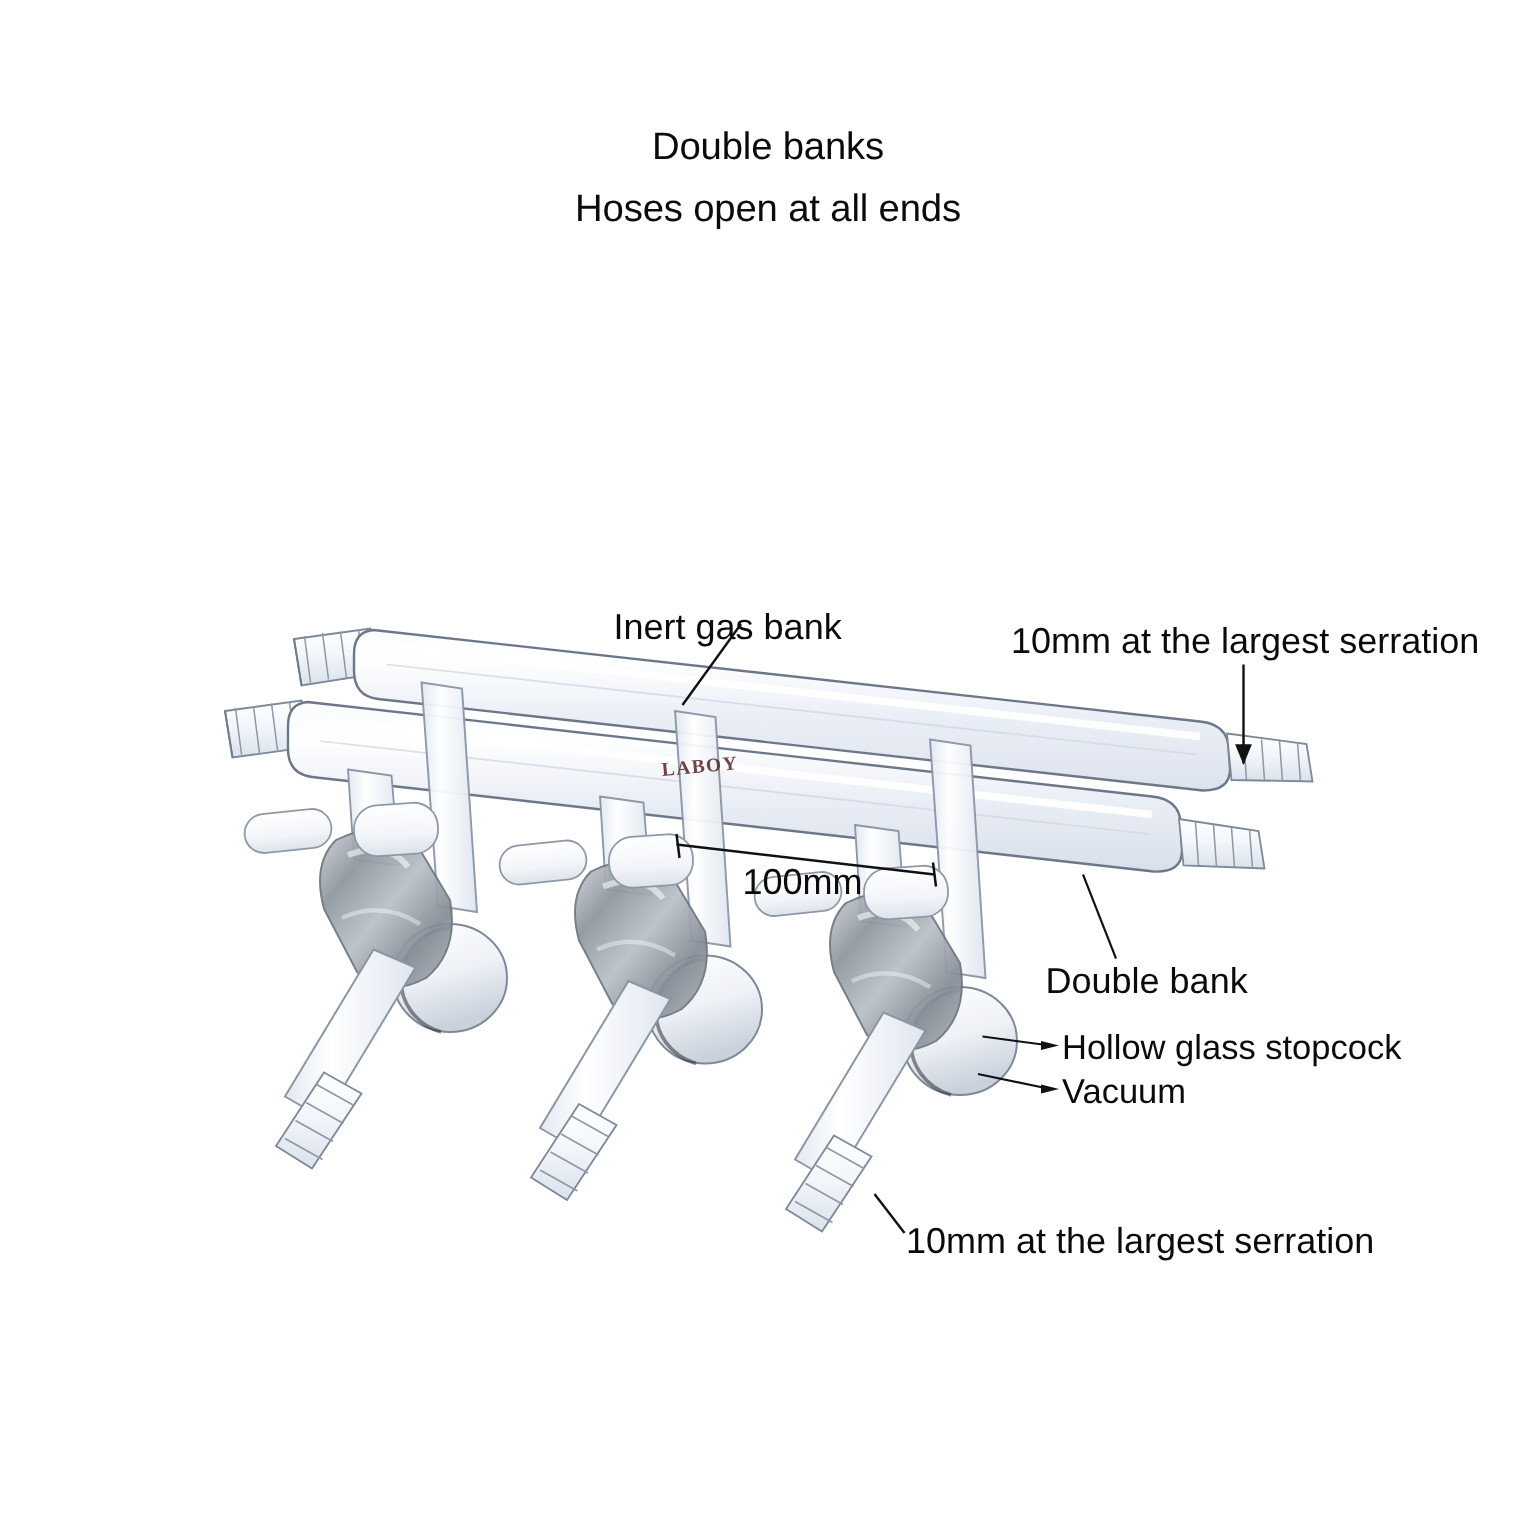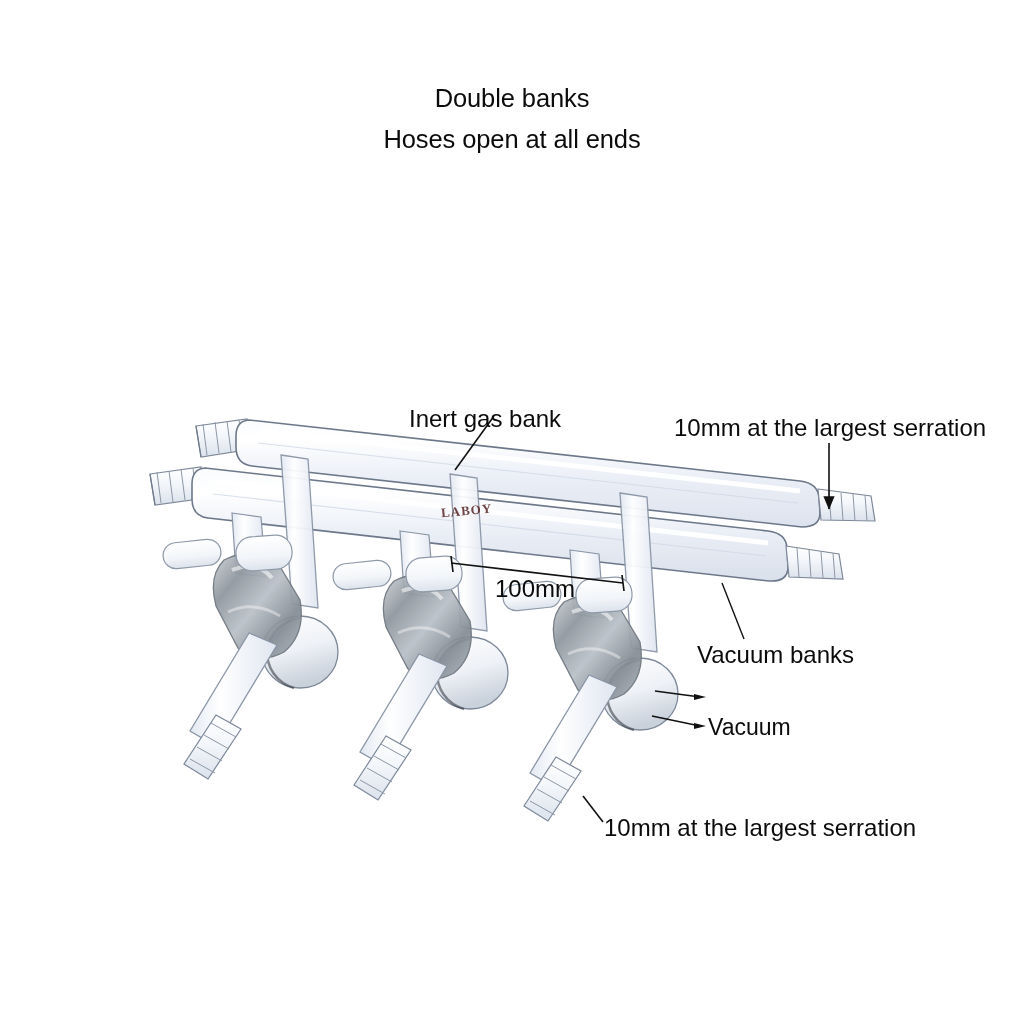--- a/index.html
+++ b/index.html
@@ -291,20 +291,21 @@
 
     <line x1="603" y1="822" x2="583" y2="796" stroke="#111111" stroke-width="1.6"></line>
   </svg>
 
   <div class="callout" style="left:409px; top:391px;margin-top:14px;">Inert gas bank</div>
 
   <div class="callout" style="left:674px; top:414px;">10mm at the largest serration</div>
 
   <div class="callout" style="left:495px; top:575px;text-align:center;">100mm</div>
 
-  <div class="callout" style="left:697px; top:641px;">Vacuum banks</div>
-
+  <div class="callout" style="left:697px; top:641px;">Double bank</div>
+
+  <div class="callout small" style="left:708px; top:684px;">Hollow glass stopcock</div>
 
   <div class="callout small" style="left:708px; top:713px;">Vacuum</div>
 
   <div class="callout" style="left:604px; top:814px;">10mm at the largest serration</div>
 
 </div>
 
 </body></html>

